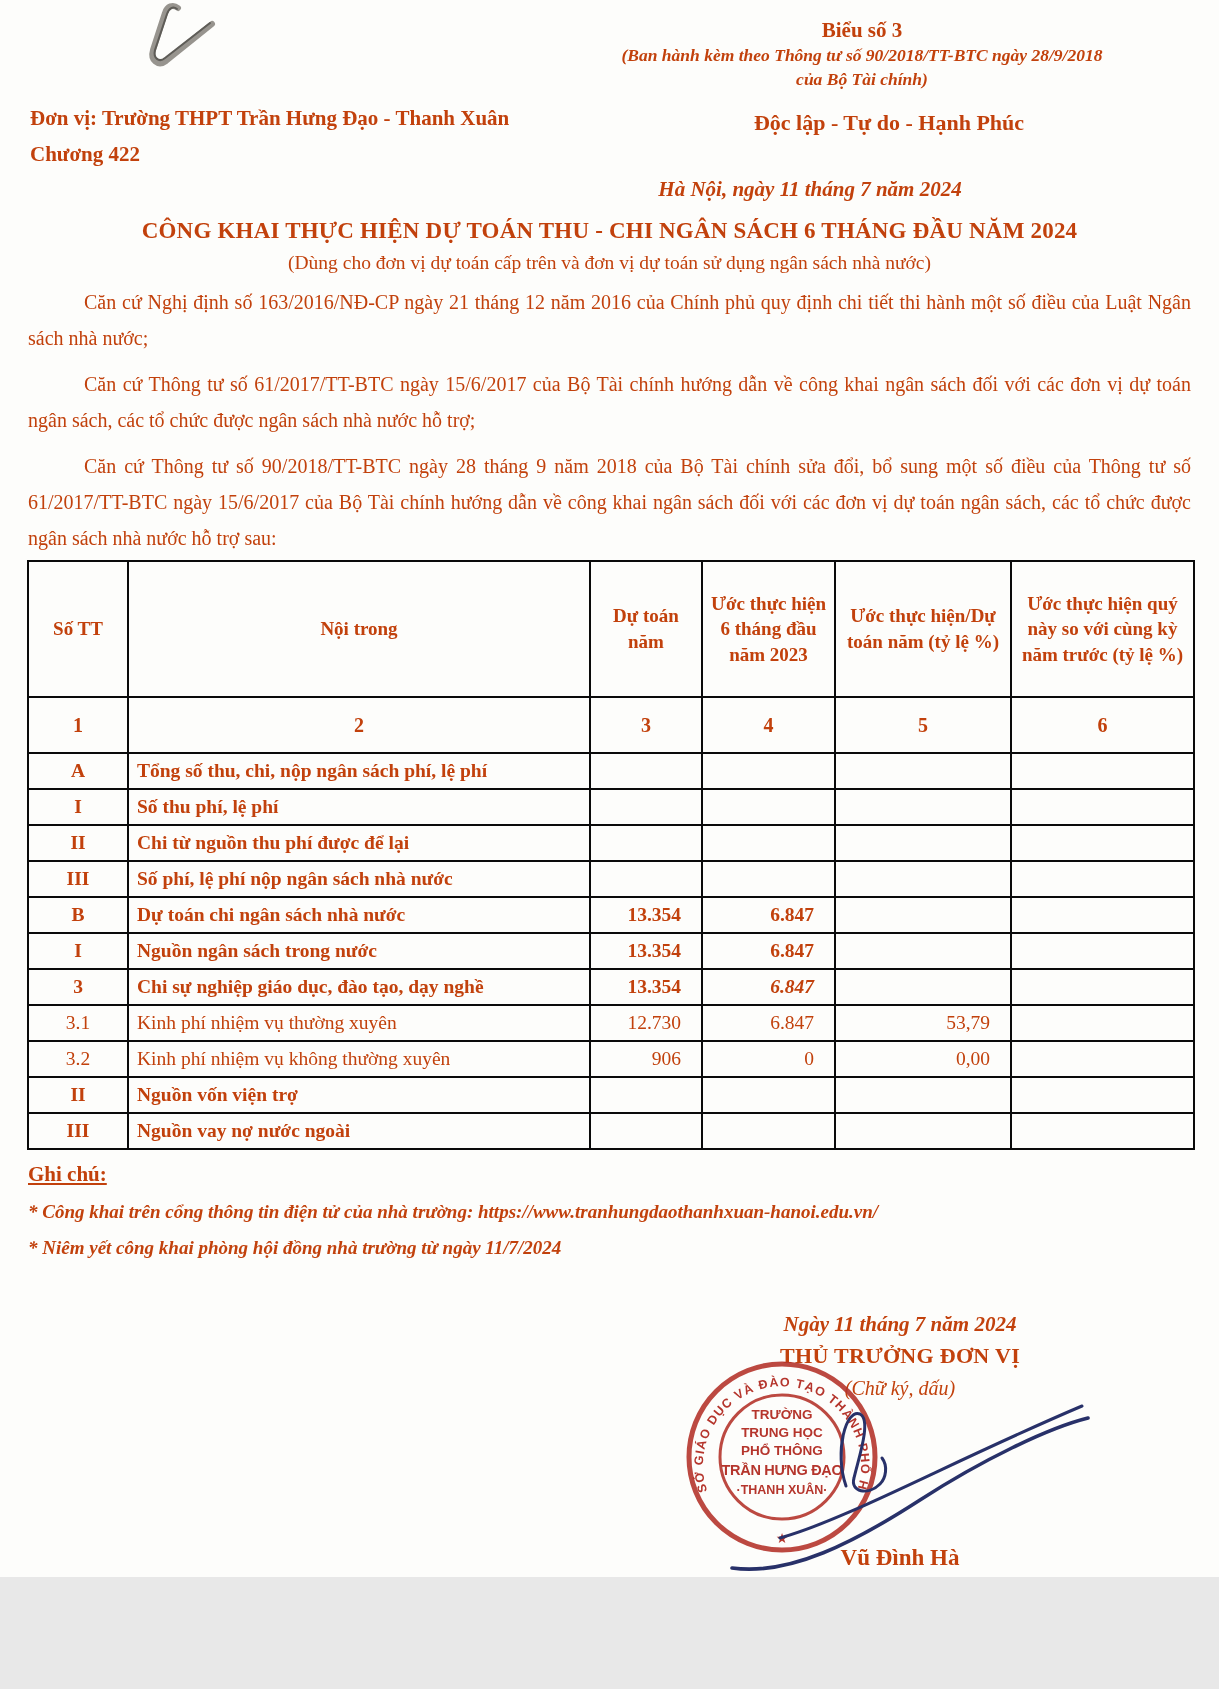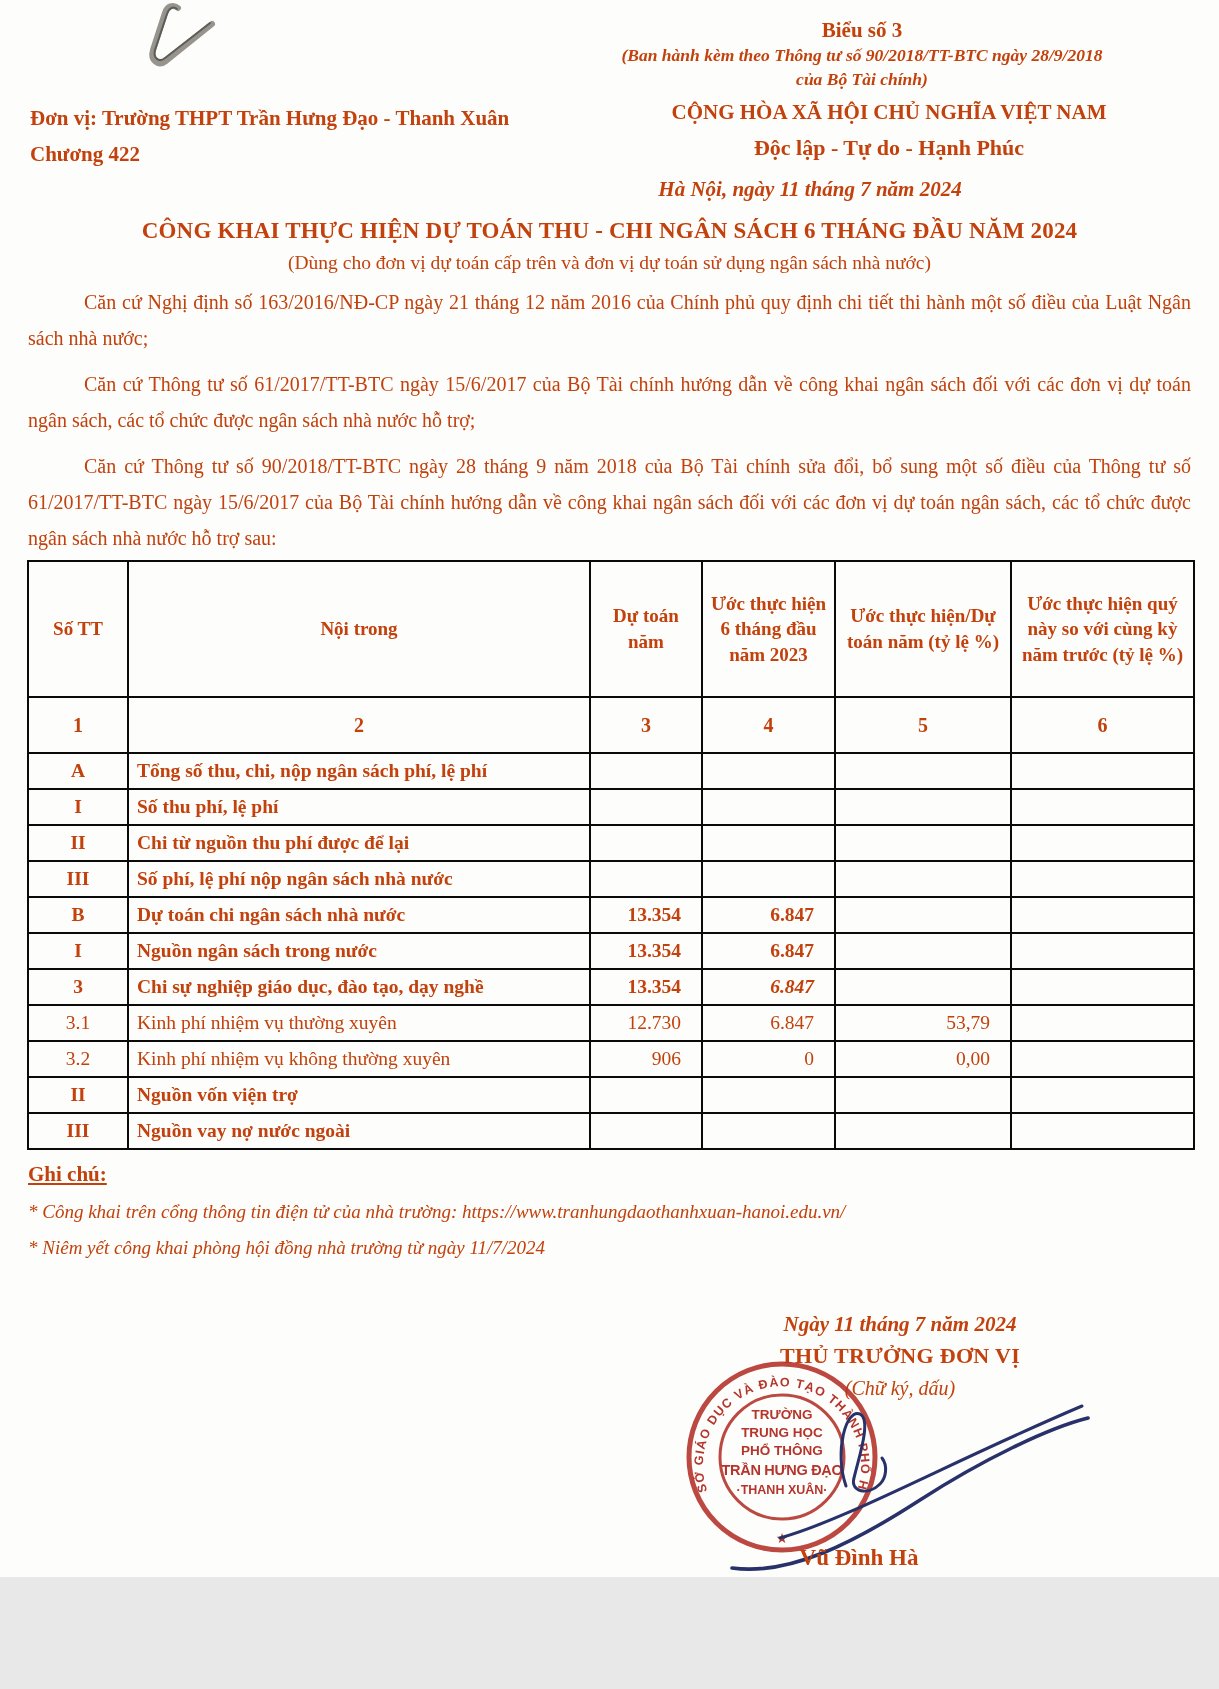--- a/index.html
+++ b/index.html
@@ -34,29 +34,29 @@
   tr.colnums td{height:52px;text-align:center;font-size:20px;font-weight:bold;}
   tr.datarow td{height:32px;font-size:19.5px;padding:1px 6px;}
   tr.datarow td.stt{text-align:center;}
   tr.datarow td.content{text-align:left;padding-left:8px;}
   tr.datarow td.num{text-align:right;padding-right:20px;}
   tr.bl td.stt, tr.bl td.content, tr.bl td.num{font-weight:bold;}
   td.it{font-style:italic;}
   
   .notes{margin:12px 28px 0 28px;}
   .notes .gl{font-size:21px;font-weight:bold;text-decoration:underline;}
-  .notes p{font-size:19px;font-weight:normal;font-style:italic;margin:14px 0 0 0;}
+  .notes p{font-size:19px;font-weight:bold;font-style:italic;margin:14px 0 0 0;}
   
   .signblock{position:absolute;left:660px;top:1312px;width:480px;text-align:center;}
   .signblock .sdate{font-size:21px;font-weight:bold;font-style:italic;}
   .signblock .stitle{font-size:22px;font-weight:bold;margin-top:6px;letter-spacing:.3px;}
   .signblock .snote{font-size:20px;font-style:italic;margin-top:8px;}
   .stamp{position:absolute;left:682px;top:1357px;z-index:2;}
   .sig{position:absolute;left:620px;top:1390px;z-index:3;}
-  .signer{position:absolute;left:749px;top:1545px;width:220px;text-align:center;font-size:23px;font-weight:bold;z-index:4;}
+  .signer{position:absolute;left:790px;top:1545px;width:220px;text-align:center;font-size:23px;font-weight:bold;z-index:4;}
   .clip{position:absolute;left:140px;top:0;z-index:5;}
 </style>
 </head>
 <body>
 
 <div class="page">
 
   <svg class="clip" width="110" height="75" viewBox="0 0 110 75">
     <path d="M38 8 C 33 4, 27 6, 25 13 L 13 50 C 10 60, 18 67, 26 61 L 72 24" fill="none" stroke="#97948e" stroke-width="6" stroke-linecap="round"></path>
     <path d="M37 9 C 33 6, 29 8, 27 14 L 15 50 C 13 58, 19 63, 25 58 L 70 23" fill="none" stroke="#5e5c57" stroke-width="2" stroke-linecap="round"></path>
@@ -67,21 +67,20 @@
     <div class="law">(Ban hành kèm theo Thông tư số 90/2018/TT-BTC ngày 28/9/2018</div>
     <div class="law">của Bộ Tài chính)</div>
   </div>
 
   <div class="hdr">
     <div class="hdr-left">
       <div>Đơn vị: Trường THPT Trần Hưng Đạo - Thanh Xuân</div>
       <div>Chương 422</div>
     </div>
     <div class="hdr-right">
-      <div class="country">CỘNG HÒA XÃ HỘI CHỦ NGHĨA VIỆT NAM</div>
       <div class="motto">Độc lập - Tự do - Hạnh Phúc</div>
     </div>
   </div>
 
   <div class="dateline">Hà Nội, ngày 11 tháng 7 năm 2024</div>
 
   <div class="title">CÔNG KHAI THỰC HIỆN DỰ TOÁN THU - CHI NGÂN SÁCH 6 THÁNG ĐẦU NĂM 2024</div>
   <div class="subtitle">(Dùng cho đơn vị dự toán cấp trên và đơn vị dự toán sử dụng ngân sách nhà nước)</div>
 
   <p class="para">Căn cứ Nghị định số 163/2016/NĐ-CP ngày 21 tháng 12 năm 2016 của Chính phủ quy định chi tiết thi hành một số điều của Luật Ngân sách nhà nước;</p>

